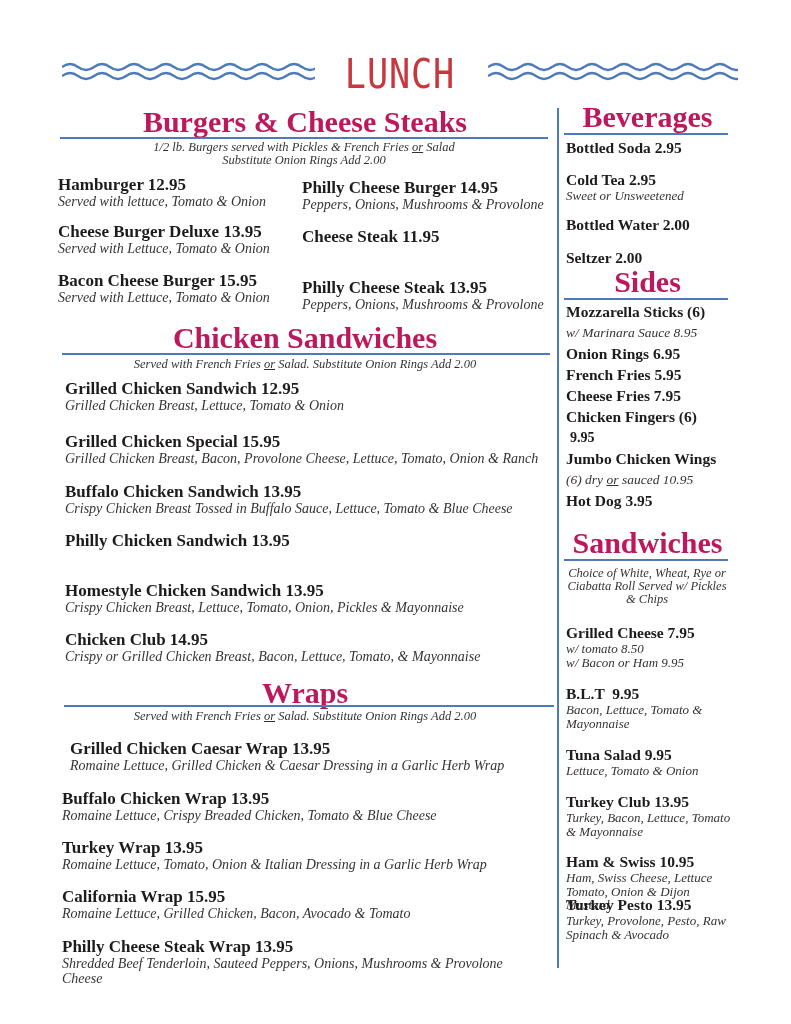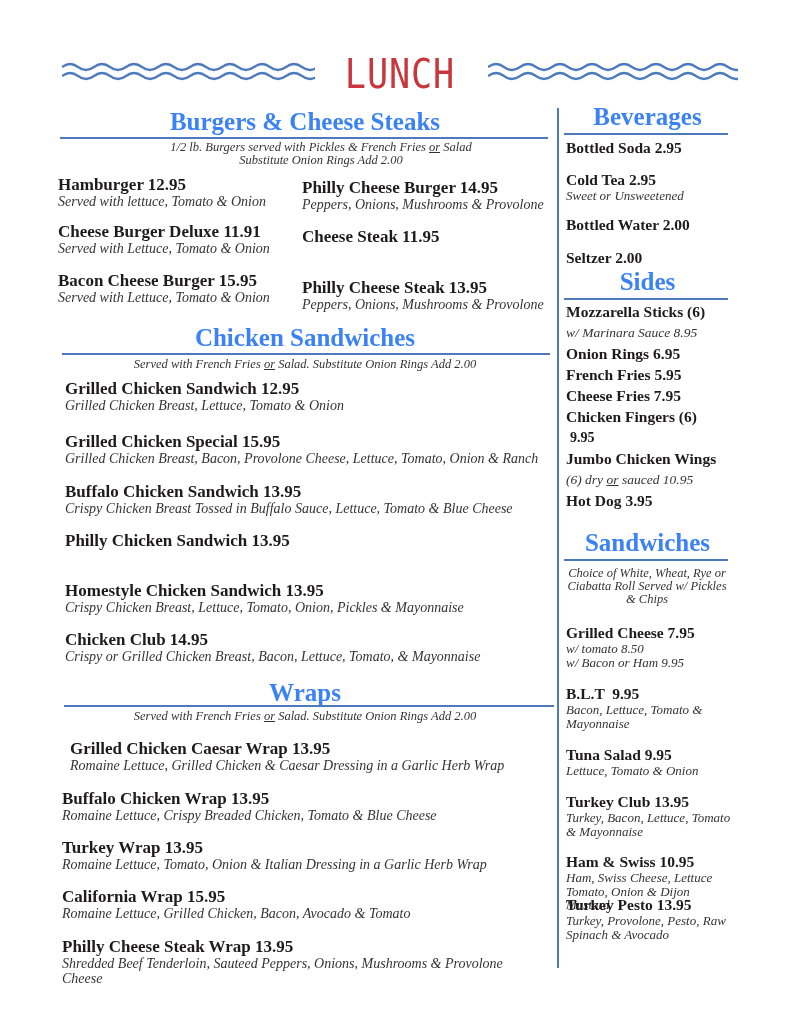--- a/index.html
+++ b/index.html
@@ -1,20 +1,20 @@
 <!DOCTYPE html>
 <html><head>
   <meta charset="utf-8">
   <style>
     html, body { margin: 0; padding: 0; background: #ffffff; }
     body { width: 791px; height: 1024px; position: relative; overflow: hidden; font-family: "Liberation Serif", "DejaVu Serif", serif; color: #231f20; }
     .abs { position: absolute; }
     .title { font-family: "DejaVu Sans Mono", "Liberation Mono", monospace; color: #c8373d; font-size: 40px; letter-spacing: 1px; top: 52px; left: 320px; width: 160px; text-align: center; line-height: 44px; transform: scaleX(0.88); }
     .wave { top: 60px; }
-    .sec-title { color: #3b82f6; font-weight: bold; font-size: 25px; line-height: 30px; text-align: center; }
+    .sec-title { color: #be185d; font-weight: bold; font-size: 30px; line-height: 30px; text-align: center; }
     .rule { height: 2px; background: #4d79bd; }
     .vrule { width: 2px; background: #4d79bd; }
     .note { font-style: italic; font-size: 12.5px; line-height: 13px; text-align: center; color: #333; }
     .note u { text-decoration: underline; }
     .item-name { font-weight: bold; font-size: 17px; line-height: 19px; white-space: nowrap; color: #1e1b1c; }
     .item-desc { font-style: italic; font-size: 14px; line-height: 15px; color: #333; white-space: nowrap; }
     .side-name { font-weight: bold; font-size: 15.5px; line-height: 21px; white-space: nowrap; color: #1e1b1c; }
     .side-desc { font-style: italic; font-size: 13.5px; line-height: 21px; white-space: nowrap; color: #333; }
     .r-desc { font-style: italic; font-size: 13px; line-height: 13.5px; color: #333; }
   </style>
@@ -28,31 +28,31 @@
 <div class="abs title">LUNCH</div>
 <svg class="abs wave" style="left:488px; width:250px; height:24px;" viewBox="0 0 250 24">
   <path d="M0 7 q8 -6 16 0 t16 0 t16 0 t16 0 t16 0 t16 0 t16 0 t16 0 t16 0 t16 0 t16 0 t16 0 t16 0 t16 0 t16 0 t16 0" fill="none" stroke="#4d79bd" stroke-width="2.2"></path>
   <path d="M0 16 q8 -6 16 0 t16 0 t16 0 t16 0 t16 0 t16 0 t16 0 t16 0 t16 0 t16 0 t16 0 t16 0 t16 0 t16 0 t16 0 t16 0" fill="none" stroke="#4d79bd" stroke-width="2.2"></path>
 </svg>
 
 <div class="abs vrule" style="left:557px; top:108px; height:860px;"></div>
 
 <div class="abs sec-title" style="left:60px; width:490px; top:107px;">Burgers &amp; Cheese Steaks</div>
 <div class="abs rule" style="left:60px; width:488px; top:137px;"></div>
-<div class="abs note" style="left:76px; width:490px; top:141px;">
+<div class="abs note" style="left:59px; width:490px; top:141px;">
   <div><span>1/2 lb. Burgers served with Pickles &amp; French Fries </span><u>or</u><span> Salad</span></div>
   <div>Substitute Onion Rings Add 2.00</div>
 </div>
 
 <div class="abs" style="left:58px; top:175px;">
   <div class="item-name">Hamburger 12.95</div>
   <div class="item-desc">Served with lettuce, Tomato &amp; Onion</div>
 </div>
 <div class="abs" style="left:58px; top:222px;">
-  <div class="item-name">Cheese Burger Deluxe 11.91</div>
+  <div class="item-name">Cheese Burger Deluxe 13.95</div>
   <div class="item-desc">Served with Lettuce, Tomato &amp; Onion</div>
 </div>
 <div class="abs" style="left:58px; top:271px;">
   <div class="item-name">Bacon Cheese Burger 15.95</div>
   <div class="item-desc">Served with Lettuce, Tomato &amp; Onion</div>
 </div>
 <div class="abs" style="left:302px; top:178px;">
   <div class="item-name">Philly Cheese Burger 14.95</div>
   <div class="item-desc">Peppers, Onions, Mushrooms &amp; Provolone</div>
 </div>

